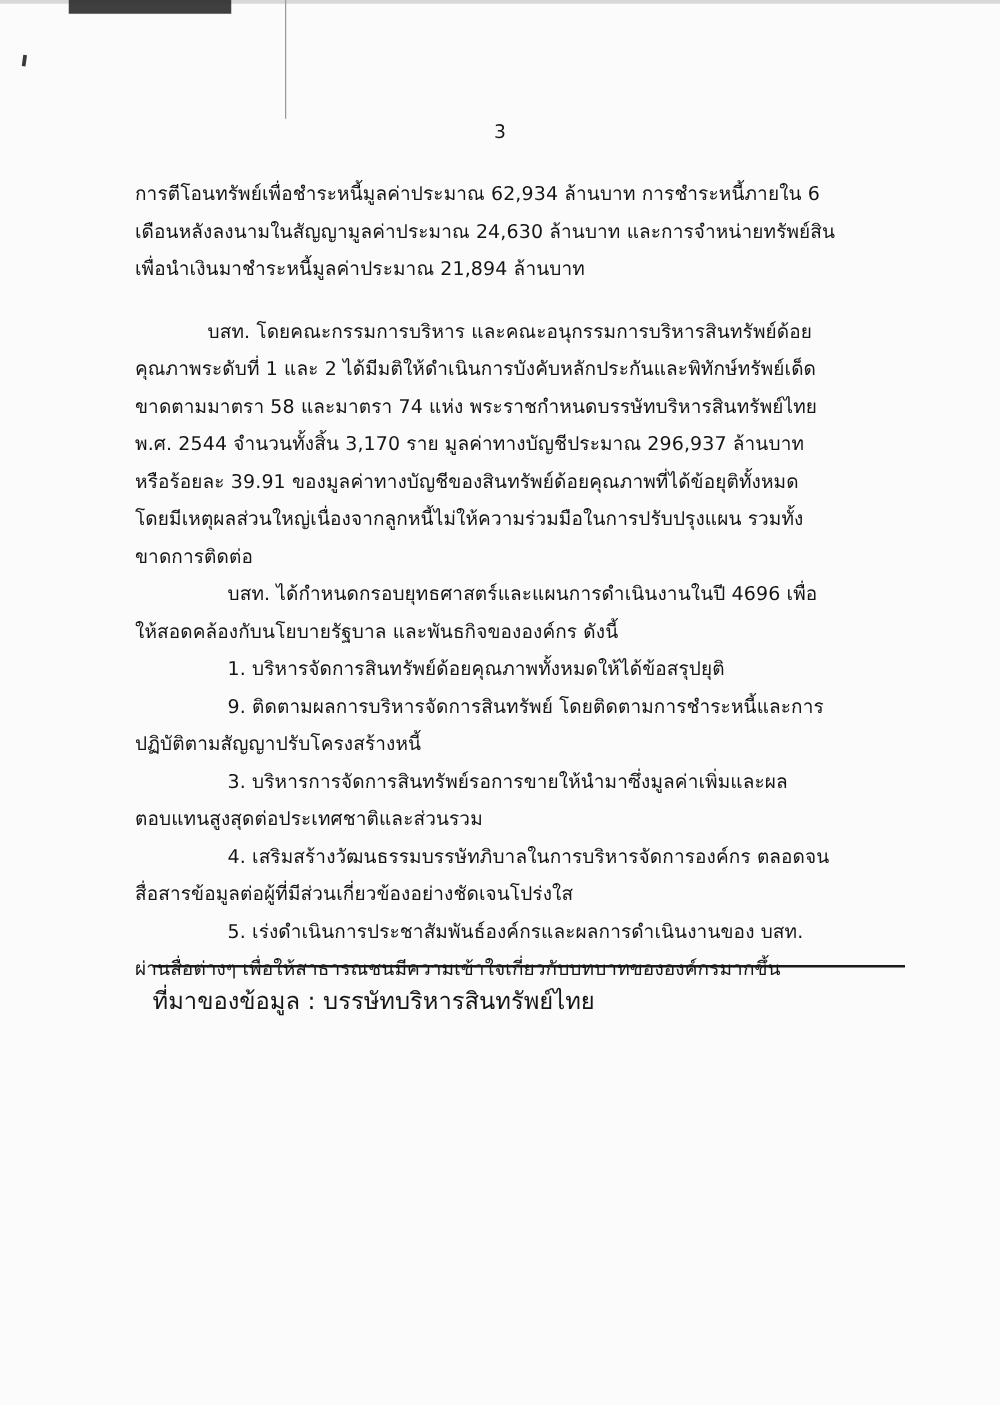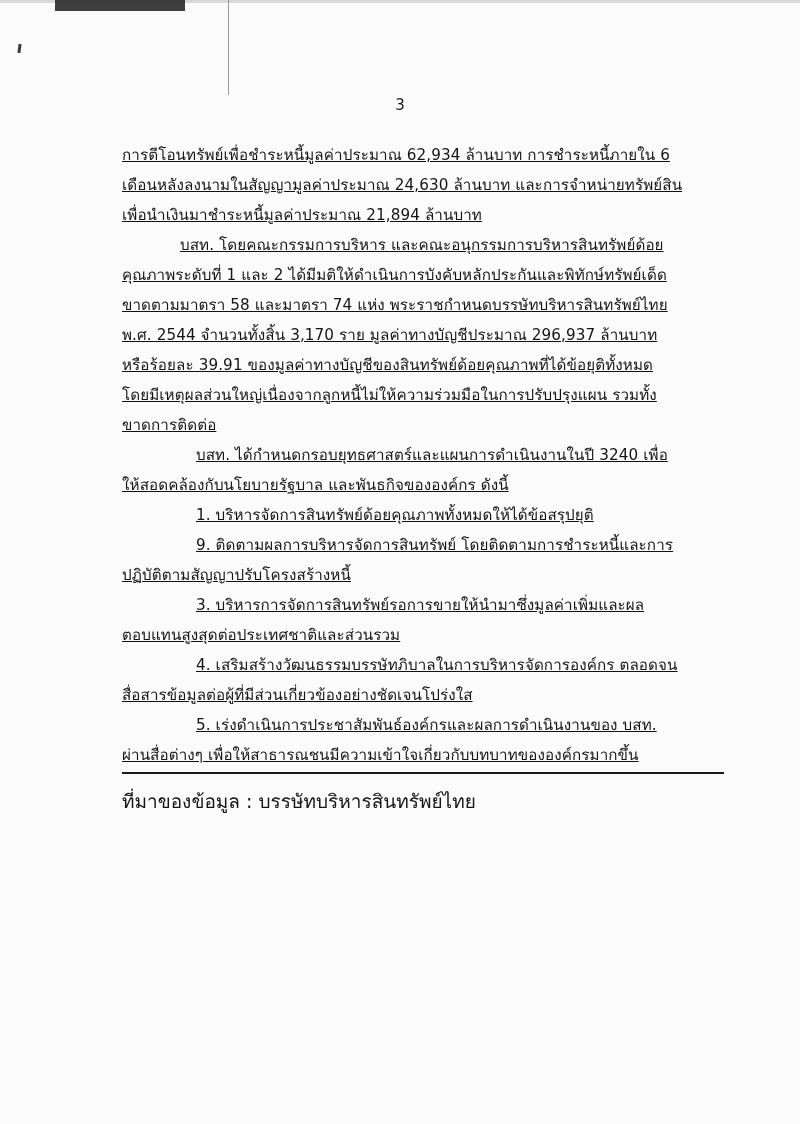--- a/index.html
+++ b/index.html
@@ -60,33 +60,32 @@
     top: 96px;
     left: 0;
     width: 800px;
     text-align: center;
     font-size: 15px;
     color: #1a1a1a;
   }
   .content {
     position: absolute;
     top: 140px;
-    left: 122px;
+    left: 108px;
     width: 562px;
-    text-decoration: underline;
   }
   .para {
     font-size: 15.2px;
     line-height: 30px;
     color: #151515;
     margin: 0 0 0 0;
     text-align: left;
     letter-spacing: 0.1px;
   }
-  .indent-1 { text-indent: 58px; }
+  .indent-1 { text-indent: 58px; margin-top: 20px; }
   .indent-2 { text-indent: 74px; }
   .heading {
     font-size: 15.6px;
     line-height: 30px;
     font-weight: bold;
     color: #111;
     margin: 26px 0 4px 0;
     text-indent: 48px;
   }
   .rule {
@@ -118,21 +117,21 @@
 
   <div class="page-number">3</div>
 
   <div class="content">
 
     <p class="para">การตีโอนทรัพย์เพื่อชำระหนี้มูลค่าประมาณ 62,934 ล้านบาท การชำระหนี้ภายใน 6 เดือนหลังลงนามในสัญญามูลค่าประมาณ 24,630 ล้านบาท และการจำหน่ายทรัพย์สินเพื่อนำเงินมาชำระหนี้มูลค่าประมาณ 21,894 ล้านบาท</p>
 
     <p class="para indent-1">บสท. โดยคณะกรรมการบริหาร และคณะอนุกรรมการบริหารสินทรัพย์ด้อยคุณภาพระดับที่ 1 และ 2 ได้มีมติให้ดำเนินการบังคับหลักประกันและพิทักษ์ทรัพย์เด็ดขาดตามมาตรา 58 และมาตรา 74 แห่ง พระราชกำหนดบรรษัทบริหารสินทรัพย์ไทย พ.ศ. 2544 จำนวนทั้งสิ้น 3,170 ราย มูลค่าทางบัญชีประมาณ 296,937 ล้านบาท หรือร้อยละ 39.91 ของมูลค่าทางบัญชีของสินทรัพย์ด้อยคุณภาพที่ได้ข้อยุติทั้งหมด โดยมีเหตุผลส่วนใหญ่เนื่องจากลูกหนี้ไม่ให้ความร่วมมือในการปรับปรุงแผน รวมทั้งขาดการติดต่อ</p>
 
 
-    <p class="para indent-2">บสท. ได้กำหนดกรอบยุทธศาสตร์และแผนการดำเนินงานในปี 3240 เพื่อให้สอดคล้องกับนโยบายรัฐบาล และพันธกิจขององค์กร ดังนี้</p>
+    <p class="para indent-2">บสท. ได้กำหนดกรอบยุทธศาสตร์และแผนการดำเนินงานในปี 4696 เพื่อให้สอดคล้องกับนโยบายรัฐบาล และพันธกิจขององค์กร ดังนี้</p>
 
     <p class="para indent-2">1. บริหารจัดการสินทรัพย์ด้อยคุณภาพทั้งหมดให้ได้ข้อสรุปยุติ</p>
     <p class="para indent-2">9. ติดตามผลการบริหารจัดการสินทรัพย์ โดยติดตามการชำระหนี้และการปฏิบัติตามสัญญาปรับโครงสร้างหนี้</p>
     <p class="para indent-2">3. บริหารการจัดการสินทรัพย์รอการขายให้นำมาซึ่งมูลค่าเพิ่มและผลตอบแทนสูงสุดต่อประเทศชาติและส่วนรวม</p>
     <p class="para indent-2">4. เสริมสร้างวัฒนธรรมบรรษัทภิบาลในการบริหารจัดการองค์กร ตลอดจนสื่อสารข้อมูลต่อผู้ที่มีส่วนเกี่ยวข้องอย่างชัดเจนโปร่งใส</p>
     <p class="para indent-2">5. เร่งดำเนินการประชาสัมพันธ์องค์กรและผลการดำเนินงานของ บสท. ผ่านสื่อต่างๆ เพื่อให้สาธารณชนมีความเข้าใจเกี่ยวกับบทบาทขององค์กรมากขึ้น</p>
 
   </div>
 
   <div class="rule"></div>

